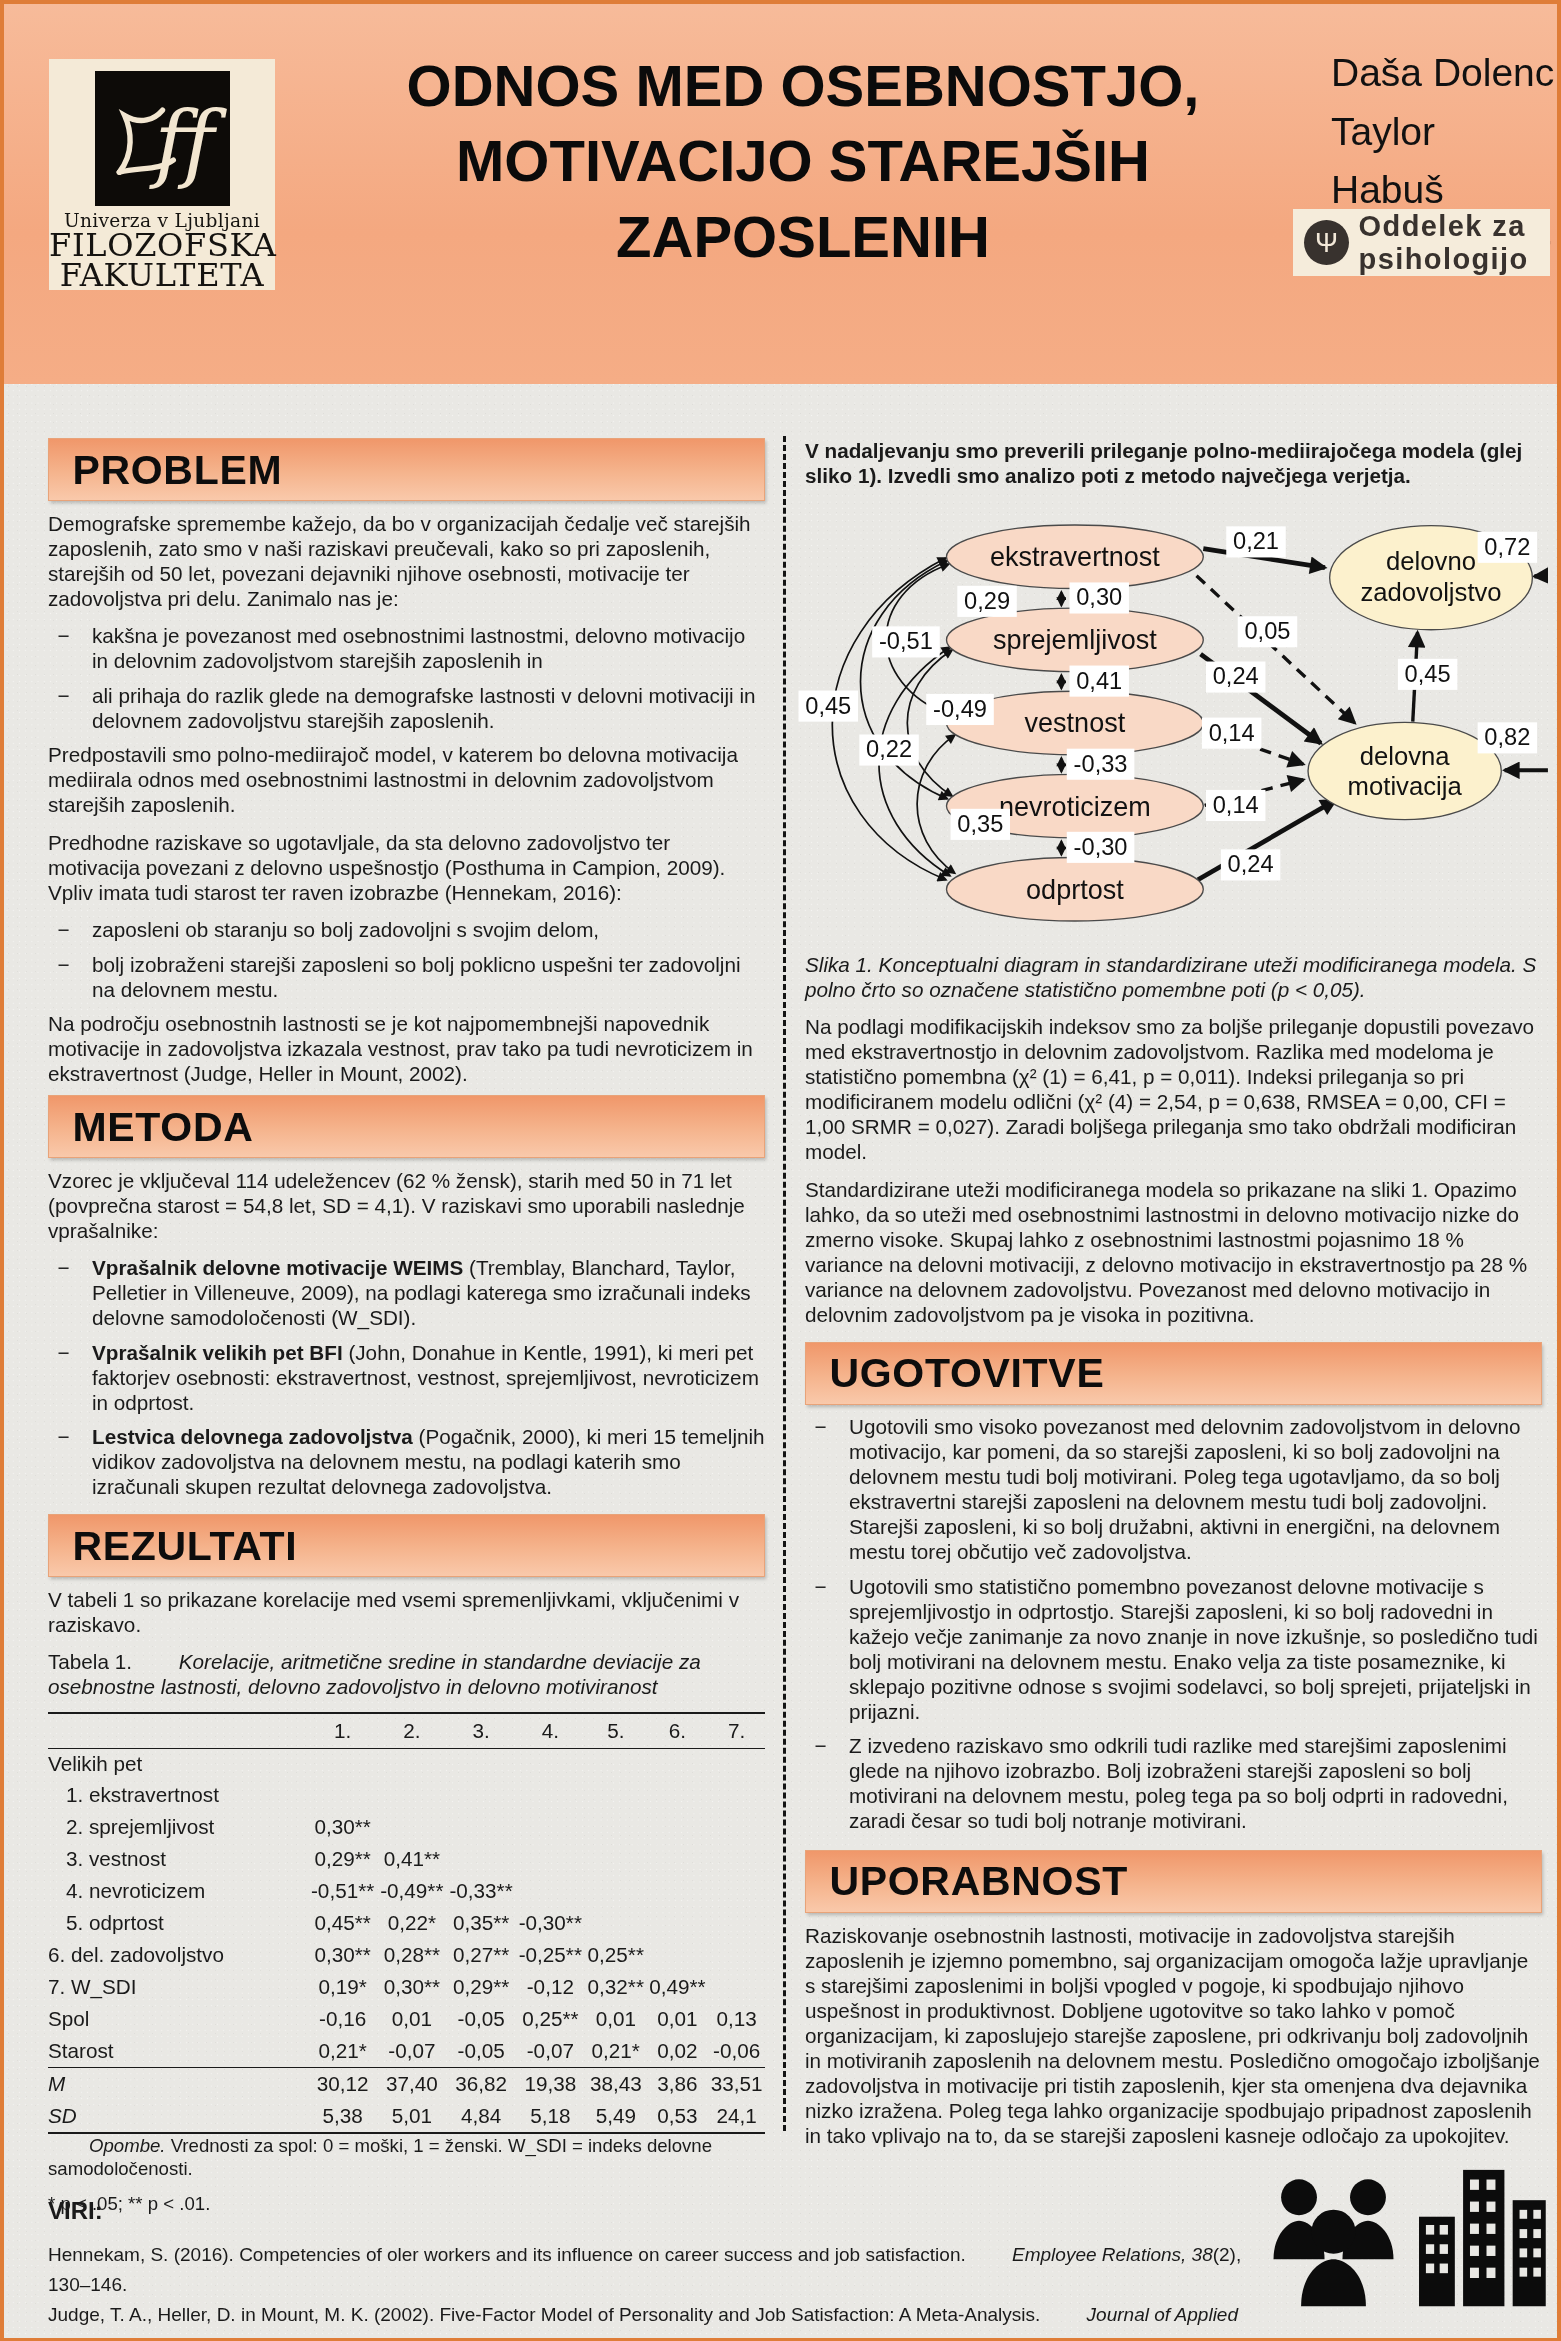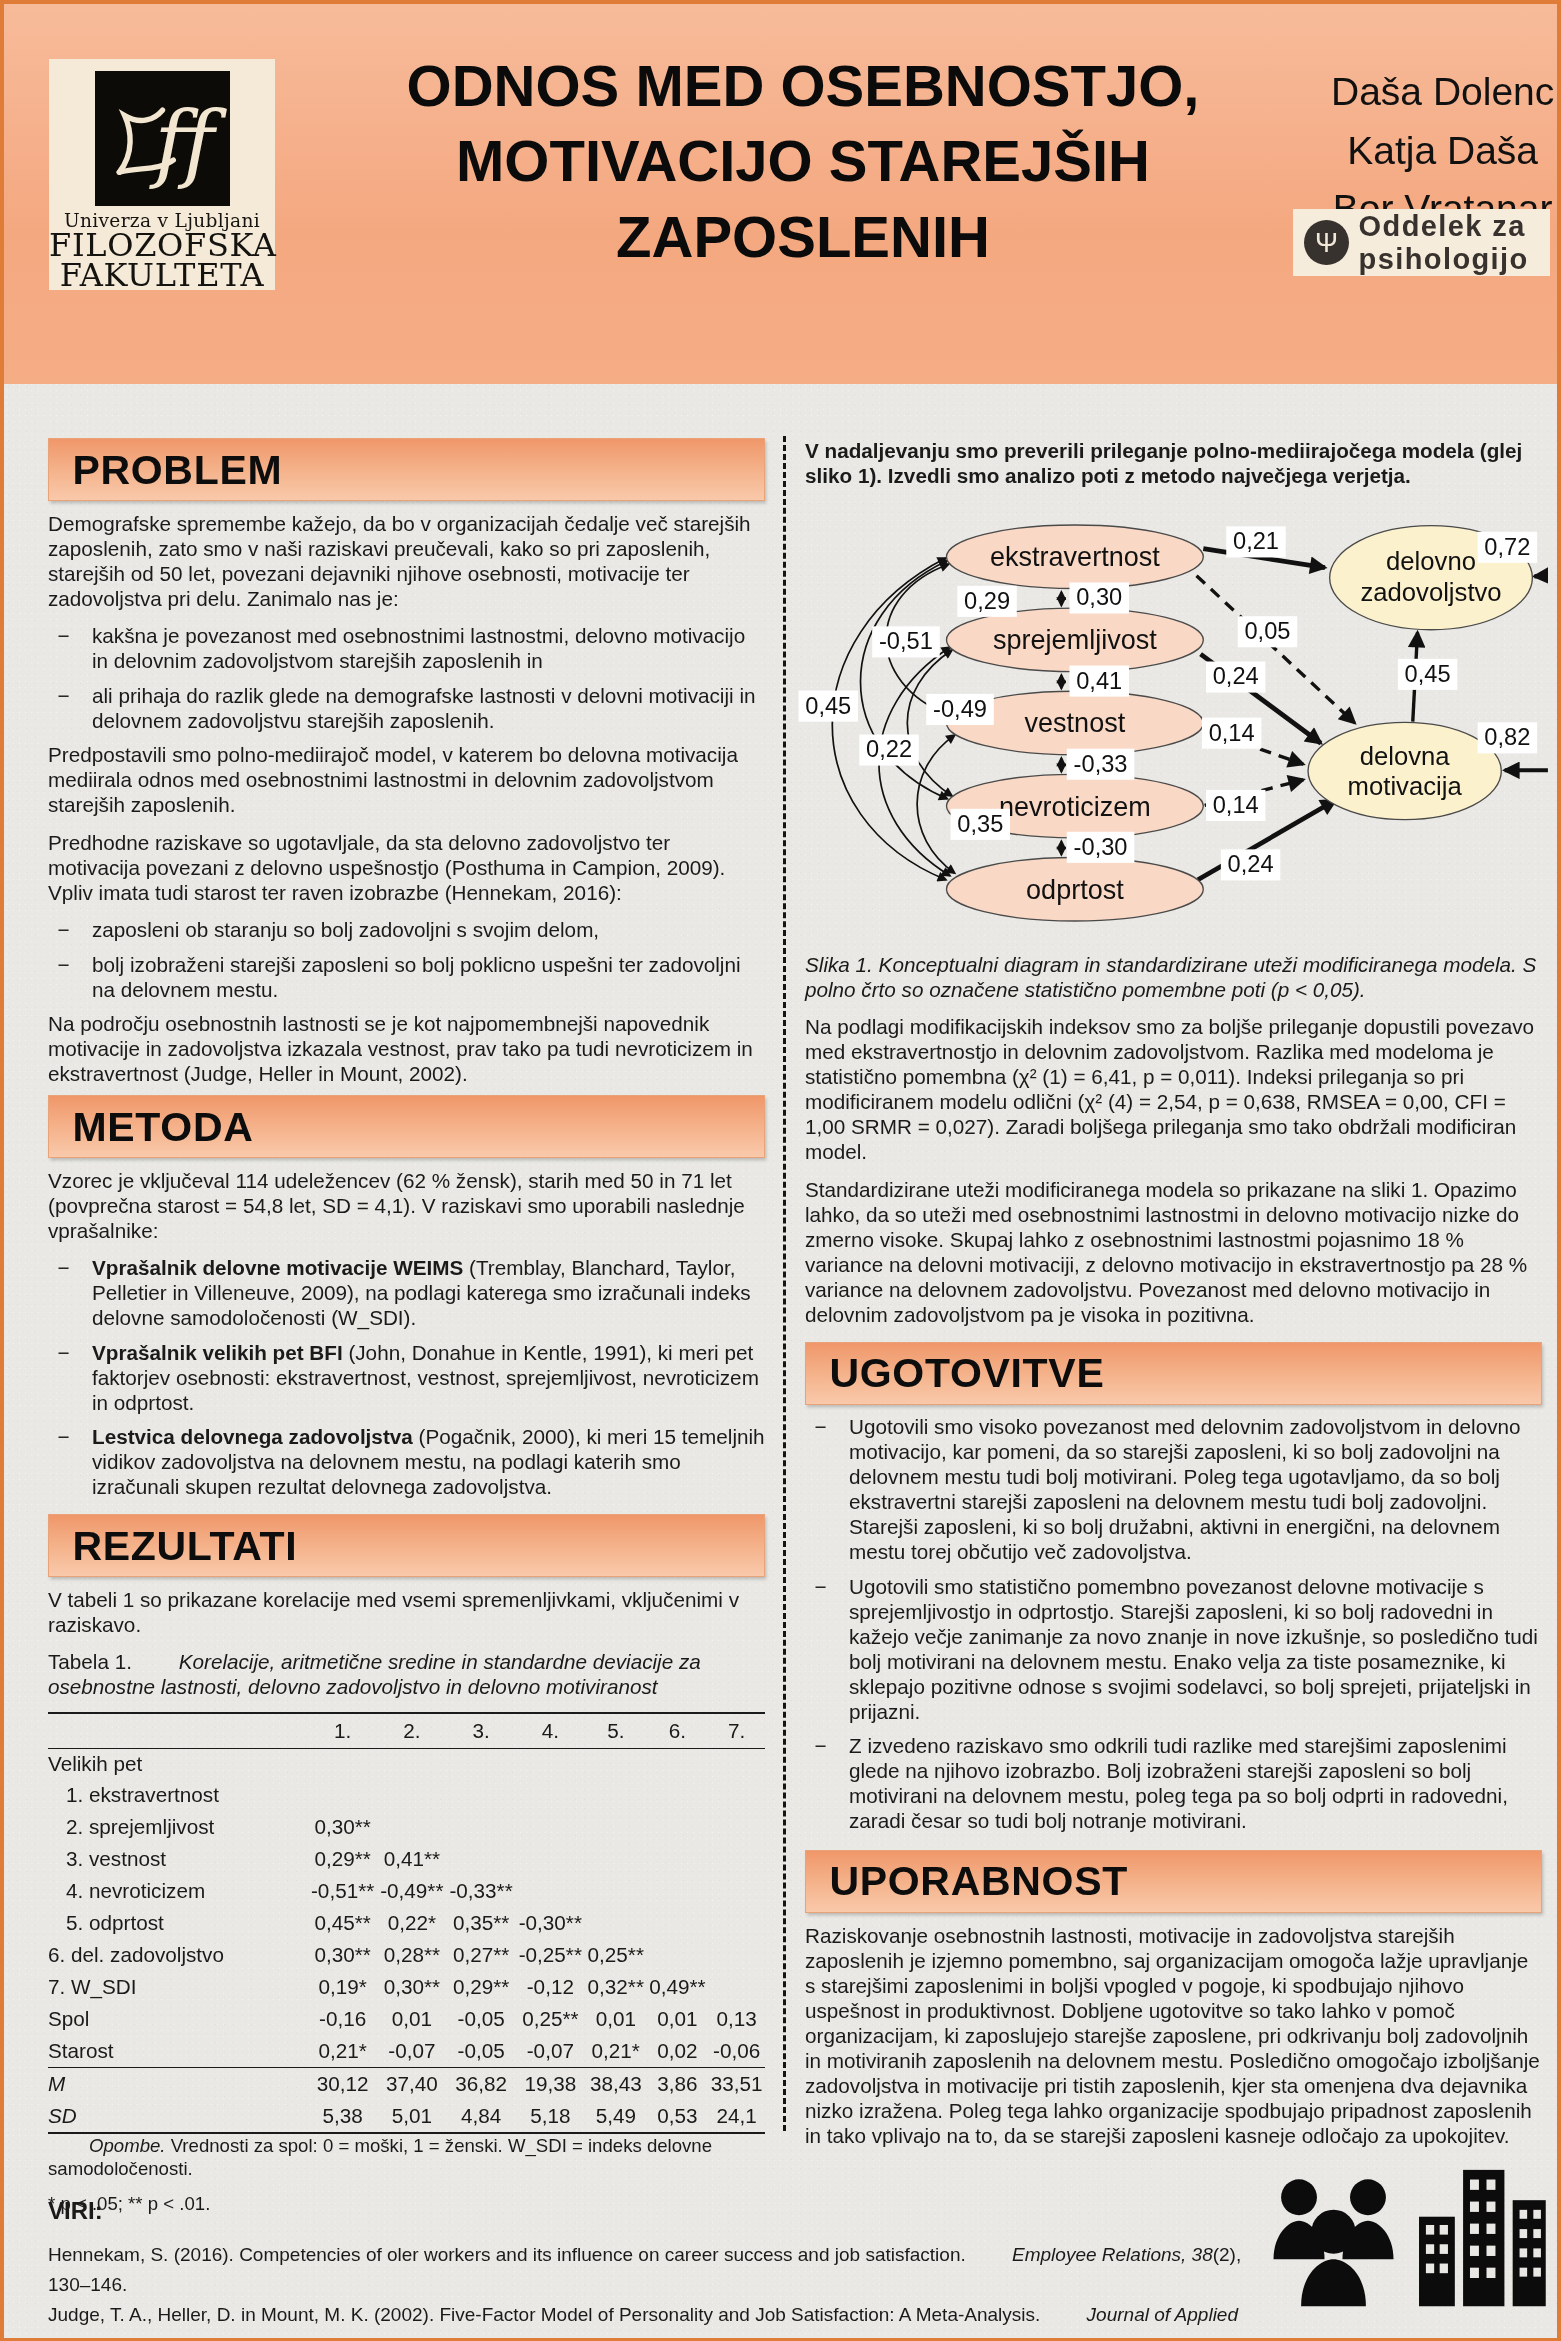--- a/index.html
+++ b/index.html
@@ -13,21 +13,21 @@
   
   .band{position:absolute;left:0;top:0;width:100%;height:380px;
     background:linear-gradient(180deg,#f7bb9a 0%,#f4a880 60%,#f5ad86 100%);}
   .fak-logo{position:absolute;left:45px;top:55px;width:226px;height:231px;background:#f4ead7;
     text-align:center;}
   .fak-logo svg{display:block;margin:12.4px auto 4.1px auto;}
   .uni{font-family:"DejaVu Serif","Liberation Serif",serif;font-size:18.6px;color:#151310;letter-spacing:0.3px;}
   .fac{font-family:"DejaVu Serif","Liberation Serif",serif;font-size:32px;line-height:.92;color:#151310;letter-spacing:0.7px;}
   .title{position:absolute;left:324px;top:44px;width:950px;text-align:center;
     font-size:58px;font-weight:700;line-height:1.3;color:#0b0b0b;}
-  .authors{position:absolute;left:1327px;top:59px;font-size:39px;line-height:1.5;color:#111;text-align:center;}
+  .authors{position:absolute;left:1327px;top:40px;font-size:39px;line-height:1.5;color:#111;}
   .badge{position:absolute;left:1289px;top:205px;width:257px;height:67px;background:#f5ecdb;
     display:flex;align-items:center;}
   .badge-circle{width:45px;height:45px;border-radius:50%;background:#38322e;color:#f2e8d8;
     display:flex;align-items:center;justify-content:center;font-size:27.5px;margin:0 9.6px 0 11px;flex:0 0 auto;}
   .badge-text{font-size:29px;font-weight:800;color:#38322e;letter-spacing:1.4px;}
   
   .divider{position:absolute;left:779px;top:432px;height:1695px;width:0;border-left:3.4px dashed #151515;}
   .col{position:absolute;top:434px;font-size:20.7px;line-height:25px;}
   .col-left{left:44px;width:717px;}
   .col-right{left:801px;width:737px;}
@@ -87,21 +87,21 @@
     </div>
 
     <div class="title">
       <div>ODNOS MED OSEBNOSTJO,</div>
       <div>MOTIVACIJO STAREJŠIH</div>
       <div>ZAPOSLENIH</div>
     </div>
 
     <div class="authors">
       <div>Daša Dolenc</div>
-      <div>Katja Daša</div>
+      <div>Taylor Habuš</div>
       <div>Bor Vratanar</div>
     </div>
 
     <div class="badge">
       <span class="badge-circle">Ψ</span>
       <span class="badge-text">Oddelek za psihologijo</span>
     </div>
   </div>
 
   <div class="divider"></div>

